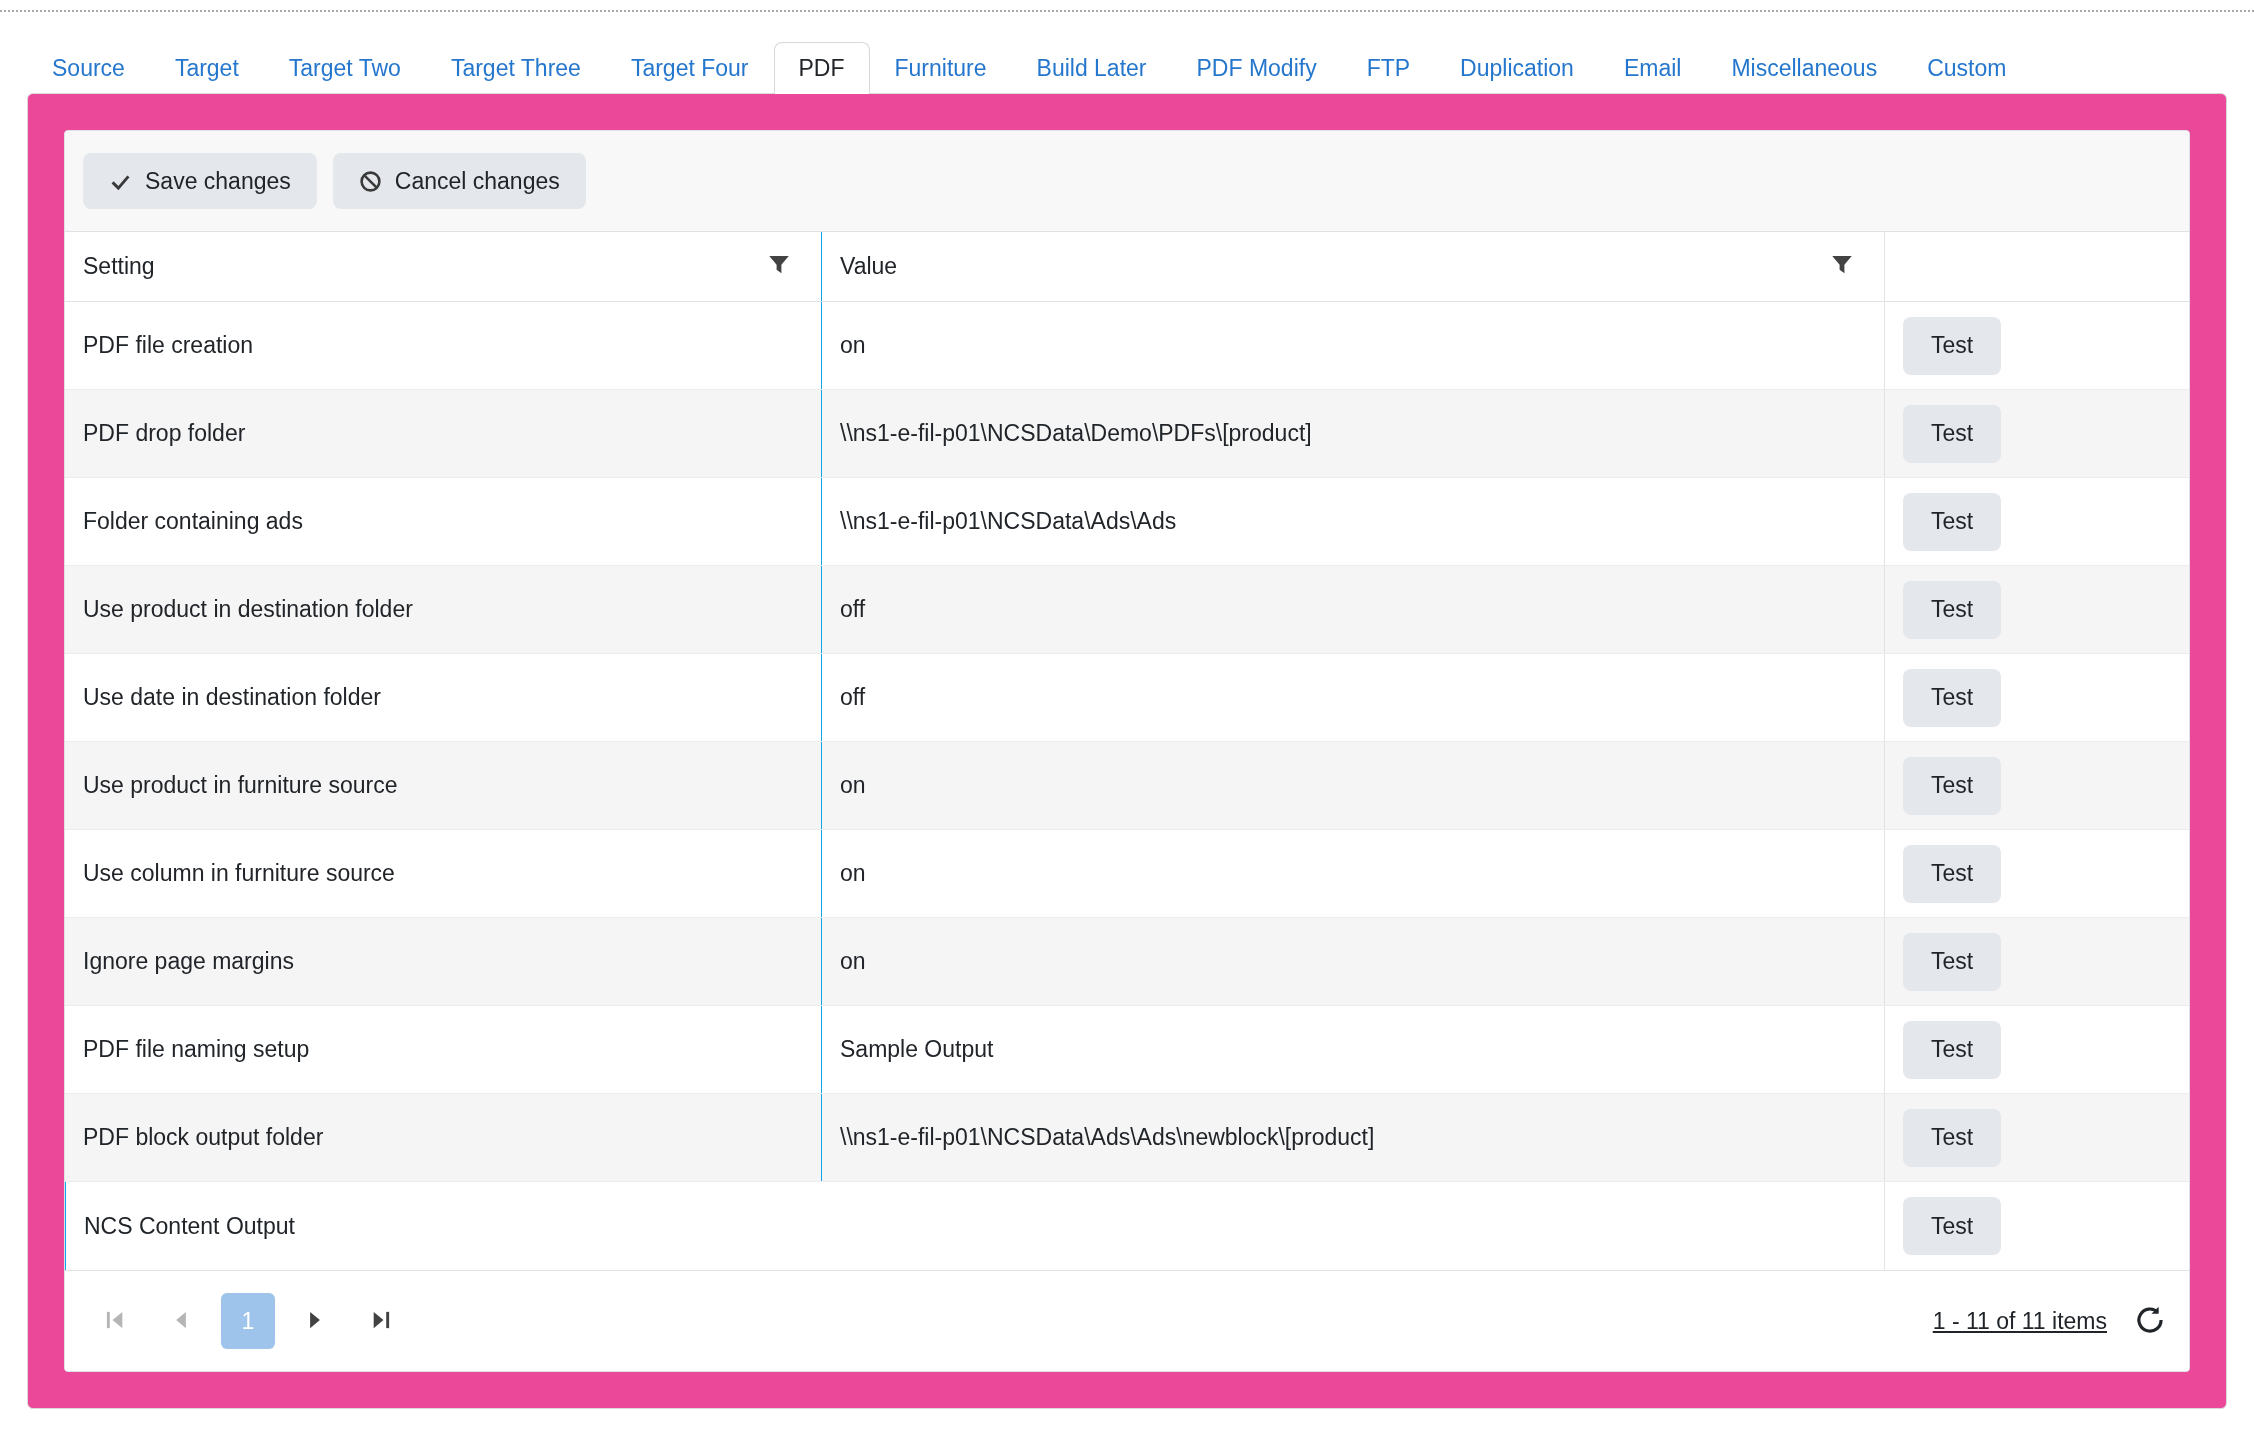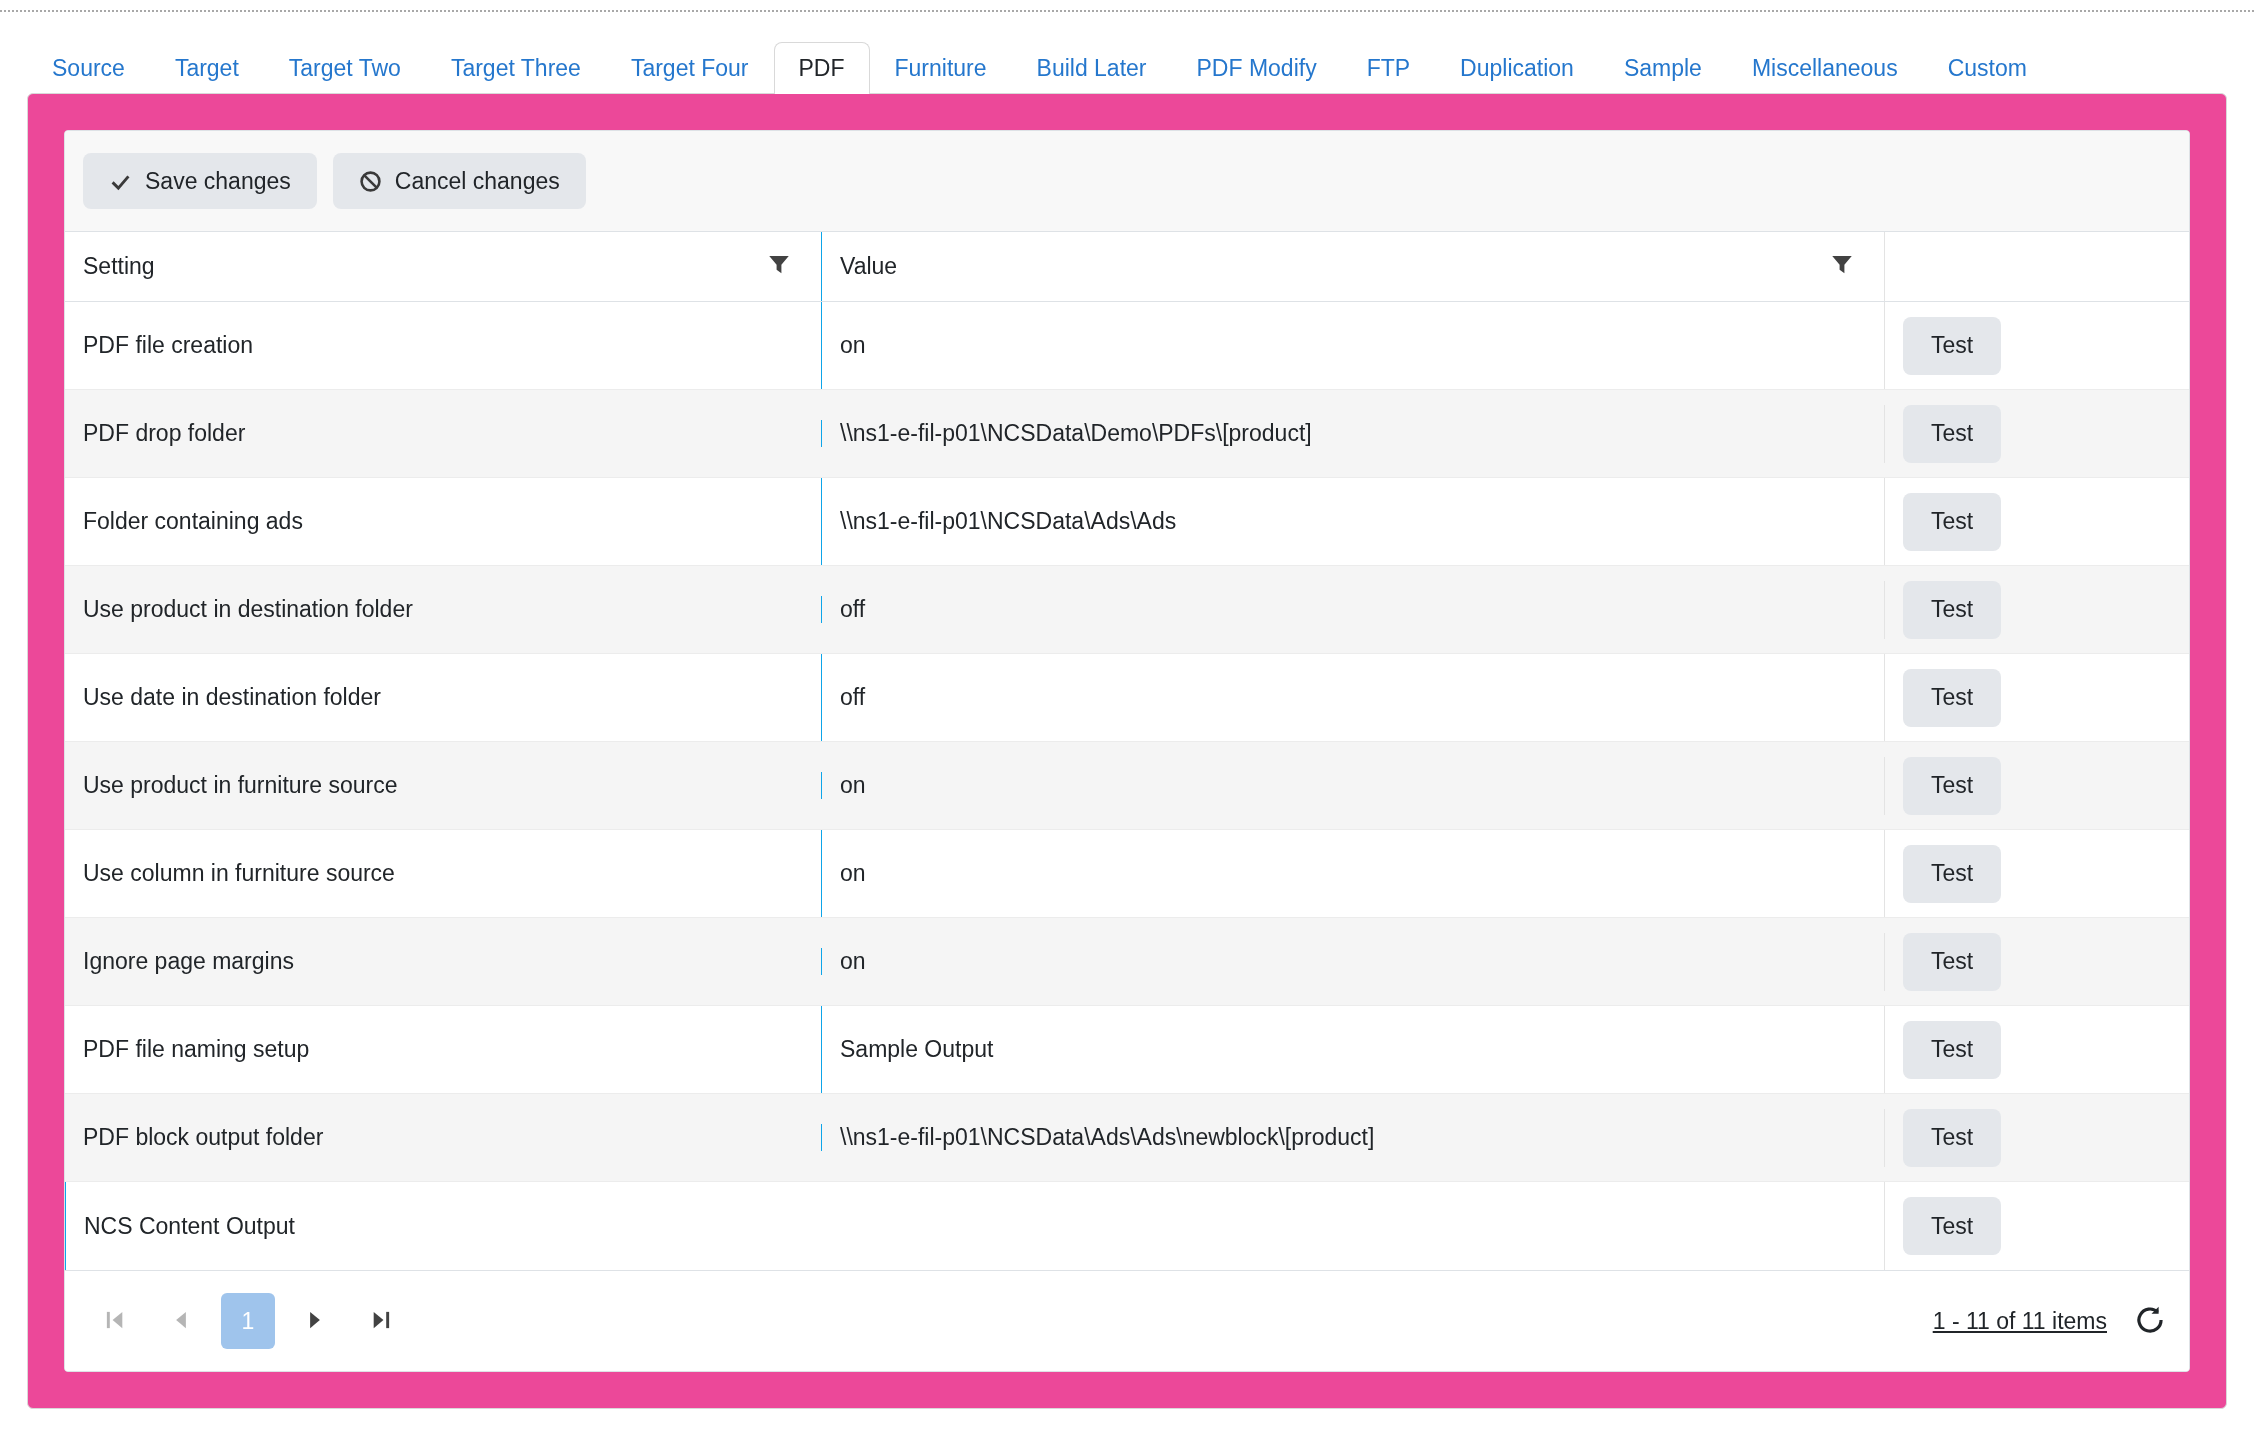--- a/index.html
+++ b/index.html
@@ -107,21 +107,21 @@
     align-items: center;
   }
 
   .grid-row {
     display: flex;
     height: 88px;
     align-items: stretch;
     border-bottom: 1px solid #ececec;
     background: #ffffff;
   }
-  .grid-row.alt { background: var(--alt-row-bg, #f5f5f5); align-items: center; }
+  .grid-row.alt { background: var(--alt-row-bg, #f5f5f5); }
   .grid-row:last-of-type { border-bottom: none; }
   .cell {
     display: flex;
     align-items: center;
     padding: 0 18px;
     overflow: hidden;
     white-space: nowrap;
   }
   .test-btn {
     height: 58px;
@@ -197,21 +197,21 @@
     <a class="tab">Target</a>
     <a class="tab">Target Two</a>
     <a class="tab">Target Three</a>
     <a class="tab">Target Four</a>
     <a class="tab active">PDF</a>
     <a class="tab">Furniture</a>
     <a class="tab">Build Later</a>
     <a class="tab">PDF Modify</a>
     <a class="tab">FTP</a>
     <a class="tab">Duplication</a>
-    <a class="tab">Sample</a>
+    <a class="tab">Email</a>
     <a class="tab">Miscellaneous</a>
     <a class="tab">Custom</a>
   </nav>
 
   <div class="panel">
     <div class="grid">
 
       <div class="toolbar">
         <button class="btn">
           <span>

